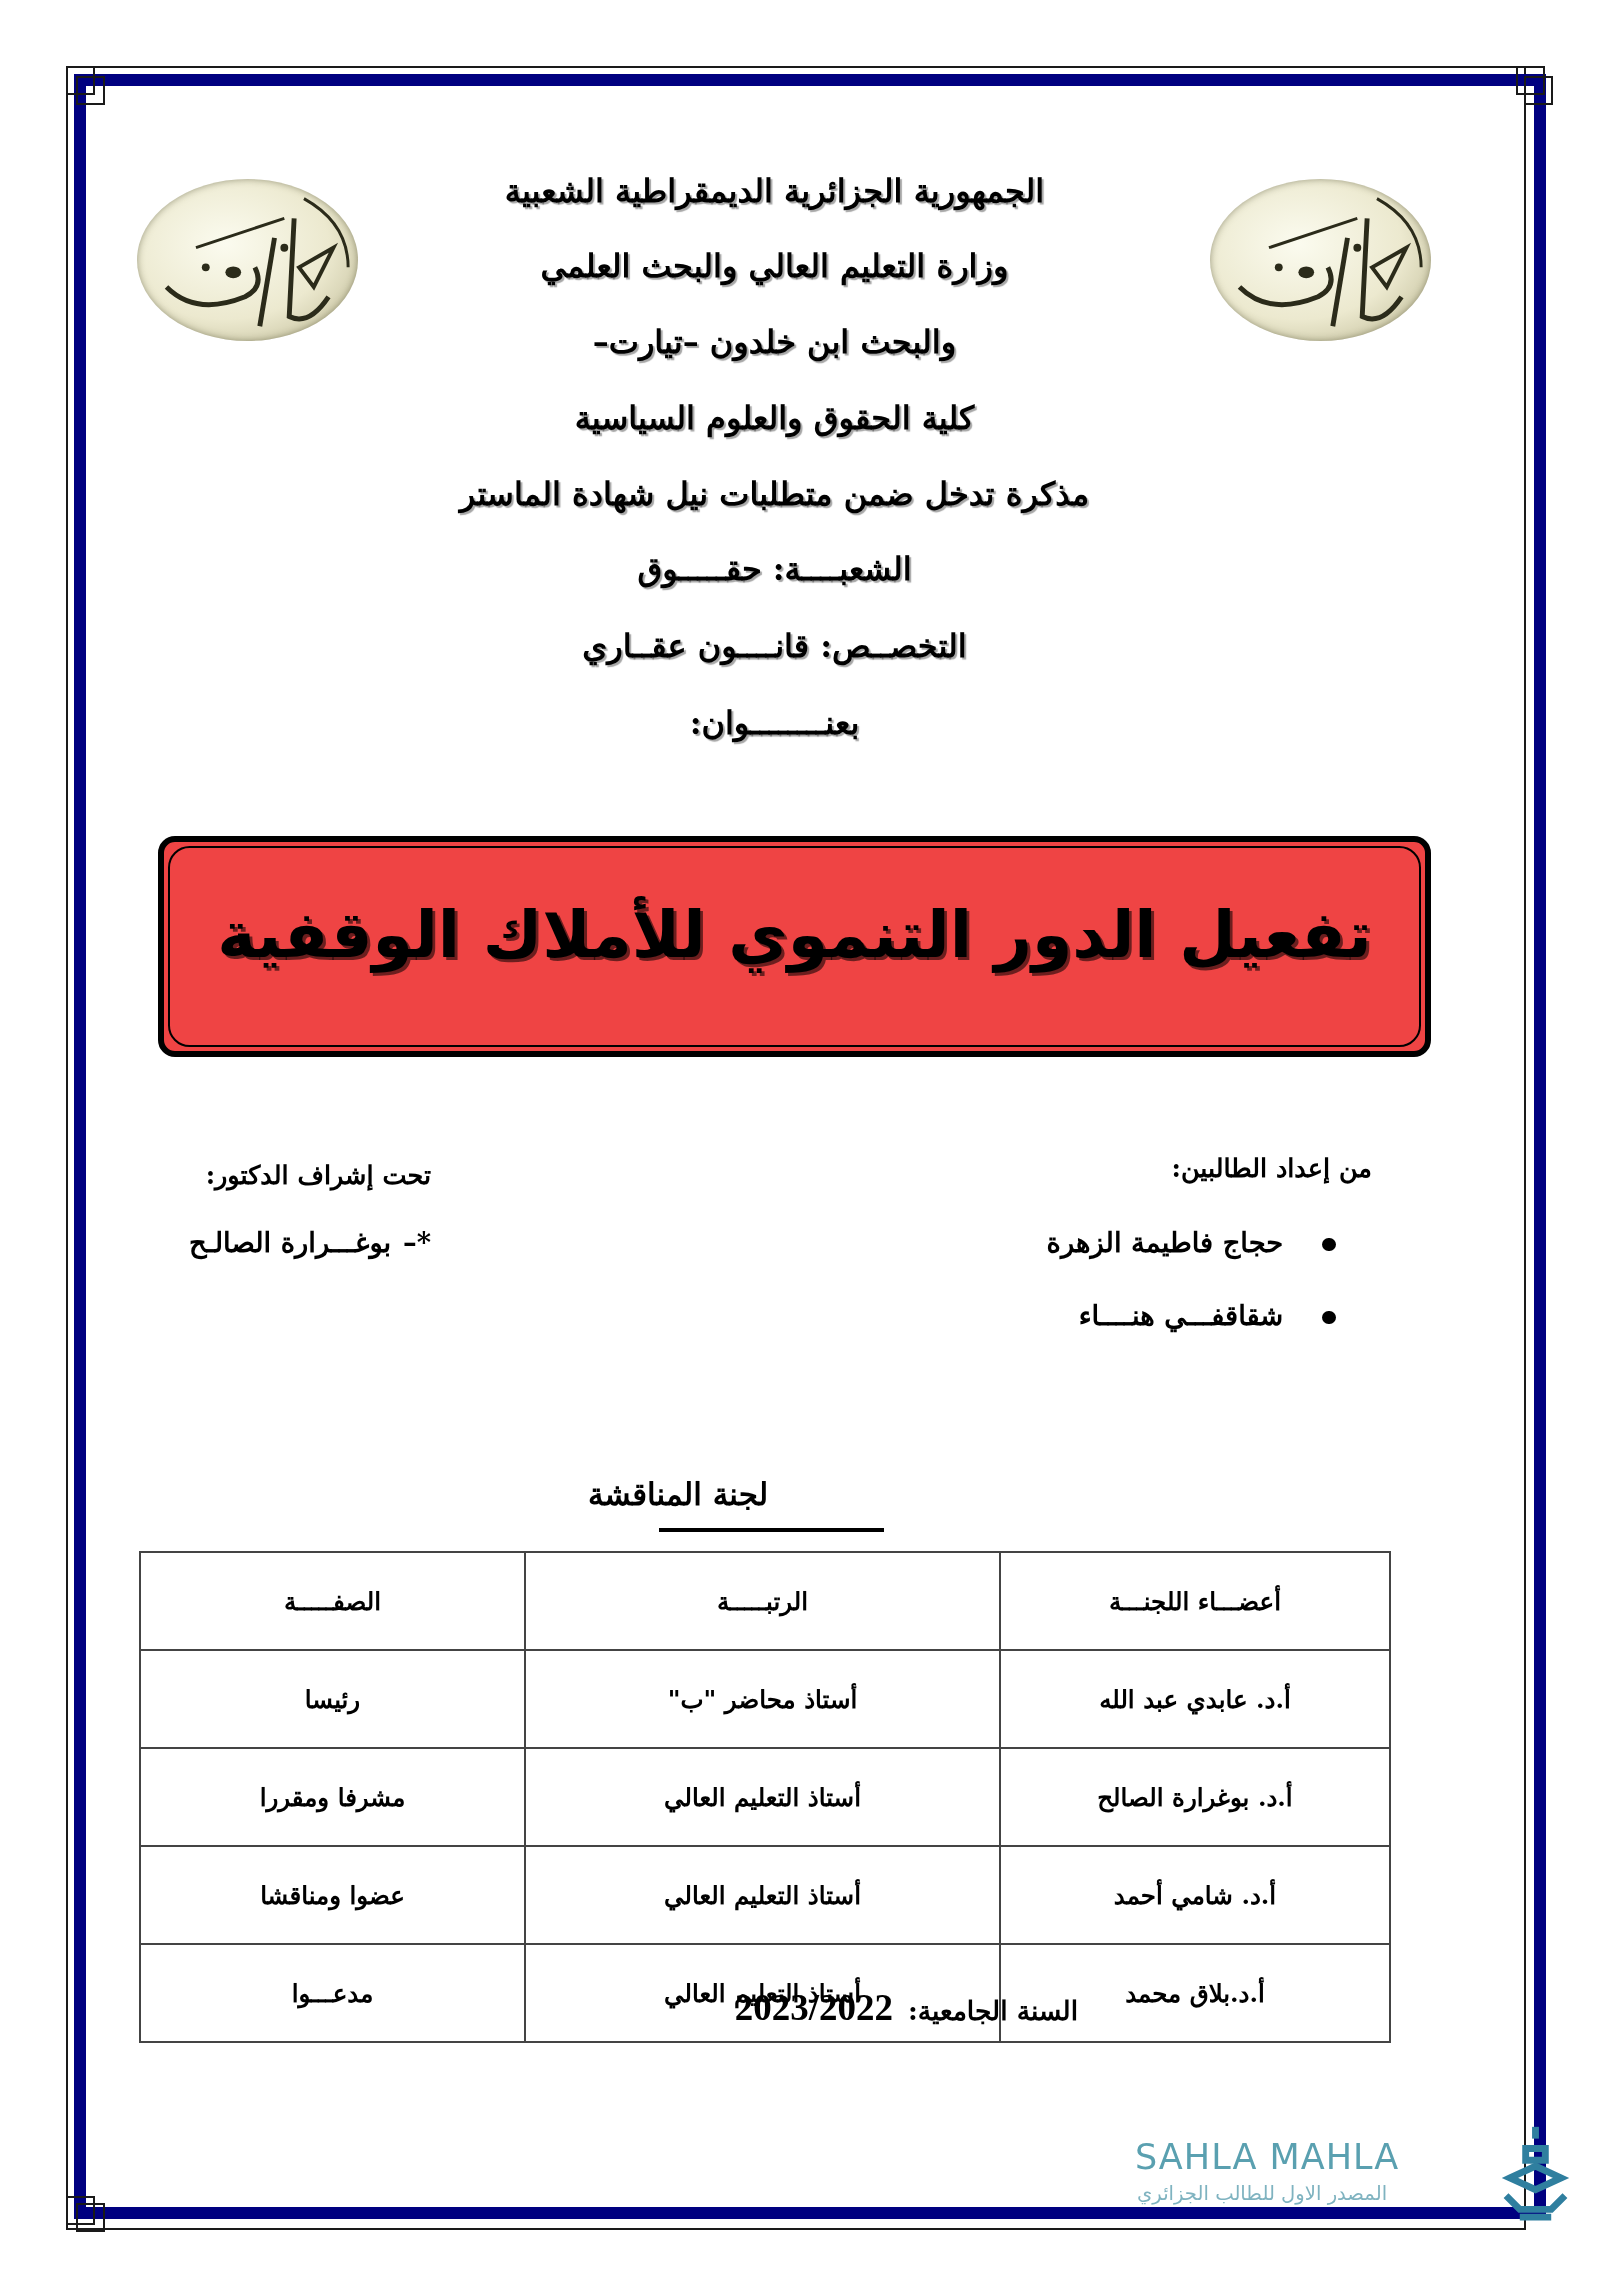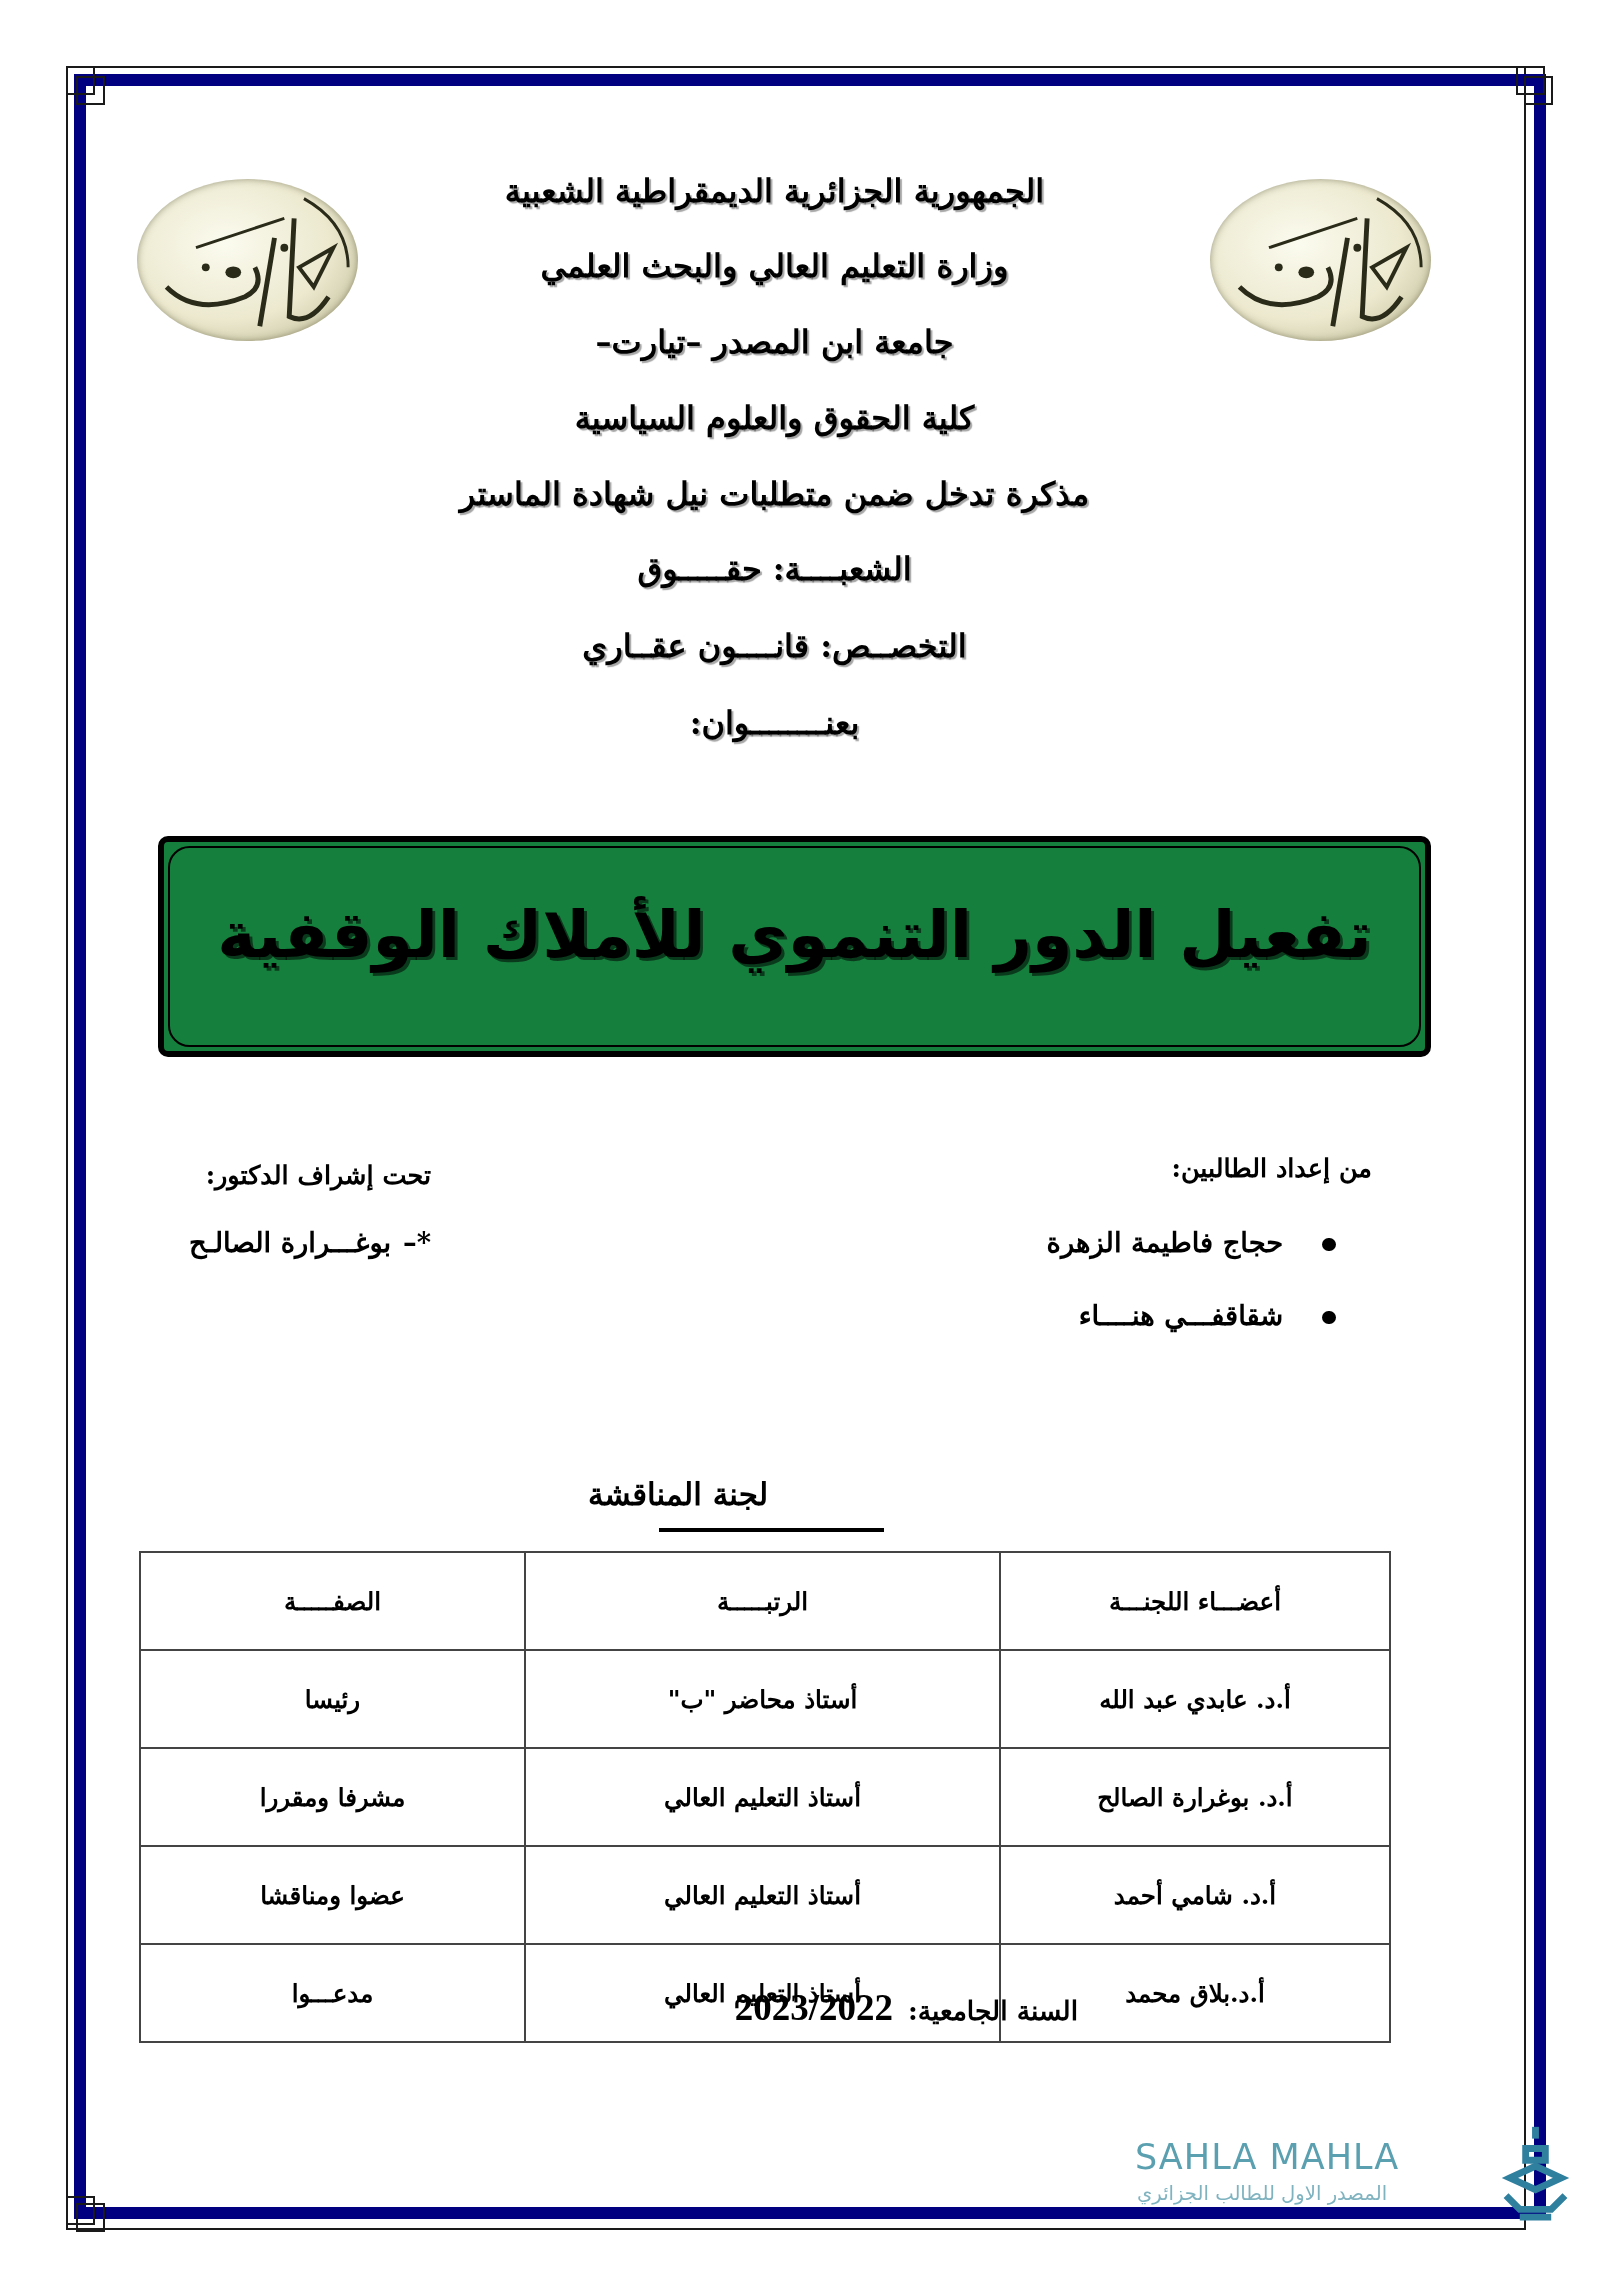--- a/index.html
+++ b/index.html
@@ -19,21 +19,21 @@
           box-shadow: inset 0 0 7.8px rgba(70,70,40,0.5); overflow: hidden; }
   .logo svg { width: 100%; height: 100%; }
 
   
   .hline { position: absolute; left: 294px; width: 961px; text-align: center; direction: rtl;
            font-weight: bold; font-size: 32px; line-height: 39px;
            text-shadow: 2px 2px 1px rgba(0,0,0,0.35); white-space: nowrap; }
 
   
   .title-box { position: absolute; left: 158px; top: 836px; width: 1273px; height: 221px;
-               border: 6.9px solid #000; border-radius: 10px; box-sizing: border-box; background: #15803d; }
+               border: 6.9px solid #000; border-radius: 17px; box-sizing: border-box; background: #ef4444; }
   .title-inner { position: absolute; left: 3.9px; top: 3.9px; right: 3.9px; bottom: 3.9px;
                  border: 2px solid #000; border-radius: 21.6px; }
   .title-text { position: absolute; left: 0; right: 0; top: 49px; text-align: center; direction: rtl;
                 font-family: "DejaVu Sans", "Liberation Sans", sans-serif; font-weight: bold;
                 font-size: 65px; line-height: 88px; white-space: nowrap;
                 text-shadow: 2.9px 2.9px 0 rgba(0,0,0,0.55); letter-spacing: 0; }
 
   
   .label-b { position: absolute; direction: rtl; font-weight: bold; font-size: 25.5px; line-height: 33px; white-space: nowrap; }
   .name-row { position: absolute; direction: rtl; font-weight: bold; font-size: 27.4px; line-height: 39px; white-space: nowrap; }
@@ -98,21 +98,21 @@
     <path d="M165 90 L200 70 L180 110 Z" stroke="#2b2b1a" stroke-width="4" fill="none"></path>
     <ellipse cx="98" cy="95" rx="8" ry="6" fill="#2b2b1a"></ellipse>
     <circle cx="70" cy="90" r="4" fill="#2b2b1a"></circle>
     <circle cx="150" cy="70" r="4" fill="#2b2b1a"></circle>
     <path d="M170 20 Q215 45 215 90" stroke="#2b2b1a" stroke-width="3" fill="none"></path>
   </svg>
 </div>
 
 <div class="hline" style="top:172px;">الجمهورية الجزائرية الديمقراطية الشعبية</div>
 <div class="hline" style="top:247px;">وزارة التعليم العالي والبحث العلمي</div>
-<div class="hline" style="top:323px;">جامعة ابن المصدر –تيارت–</div>
+<div class="hline" style="top:323px;">والبحث ابن خلدون –تيارت–</div>
 <div class="hline" style="top:399px;">كلية الحقوق والعلوم السياسية</div>
 <div class="hline" style="top:475px;">مذكرة تدخل ضمن متطلبات نيل شهادة الماستر</div>
 <div class="hline" style="top:550px;">الشعبــــة: حقـــــوق</div>
 <div class="hline" style="top:627px;">التخصــص: قانــــون عقــاري</div>
 <div class="hline" style="top:704px;">بعنــــــــوان:</div>
 
 <div class="title-box">
   <div class="title-inner"></div>
   <div class="title-text">تفعيل الدور التنموي للأملاك الوقفية</div>
 </div>

